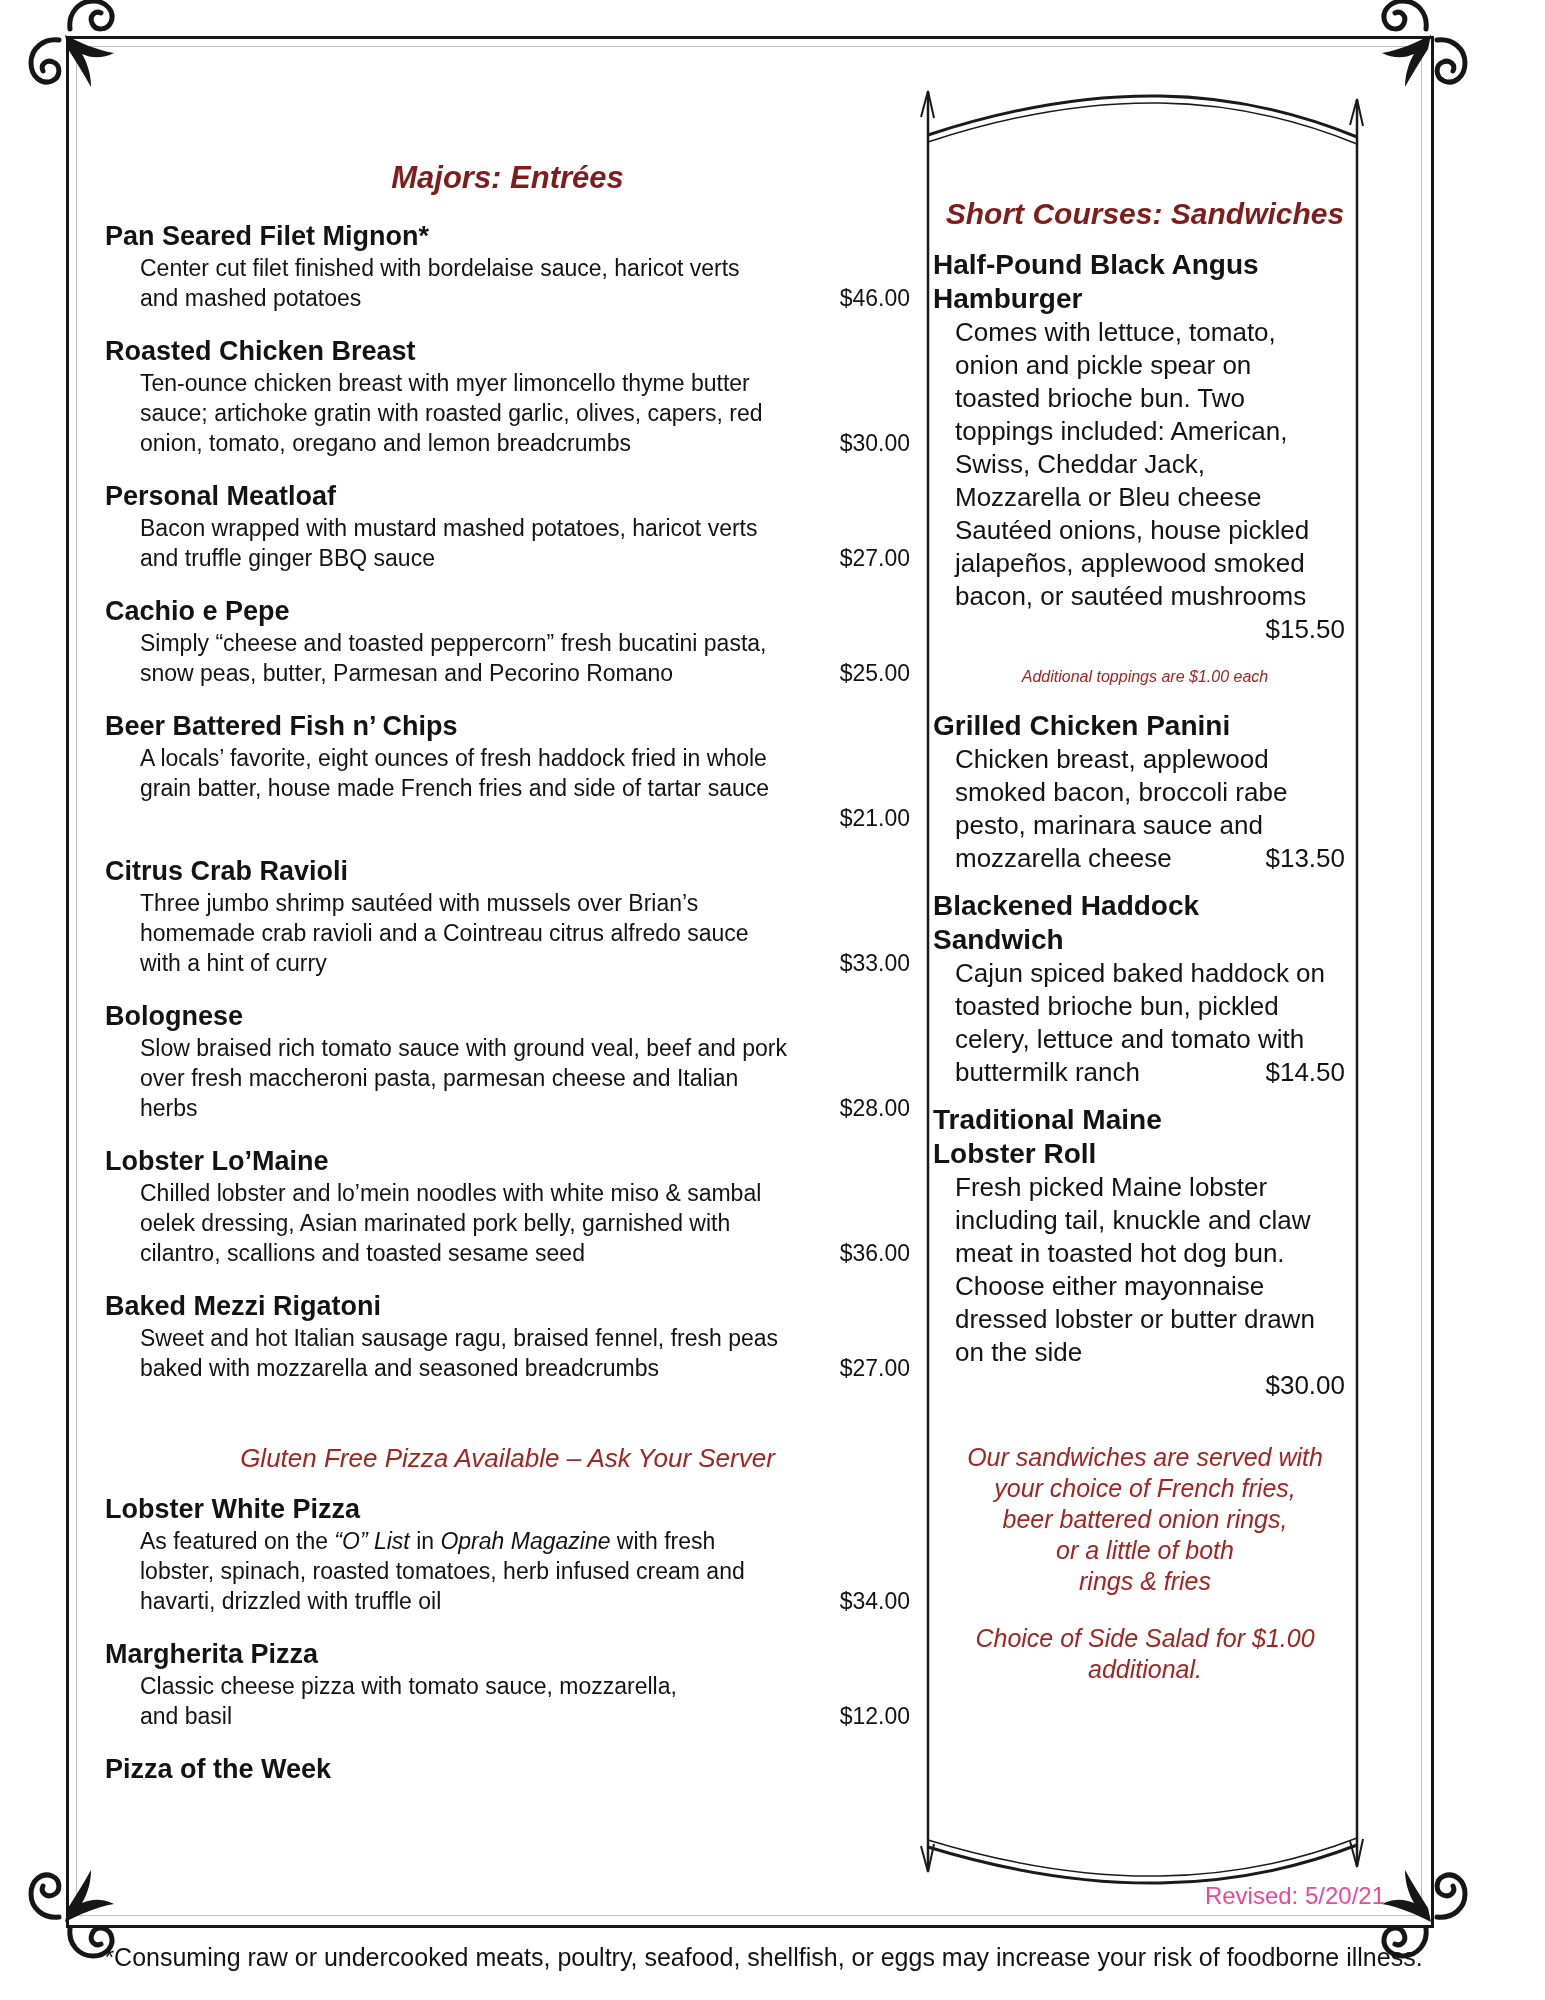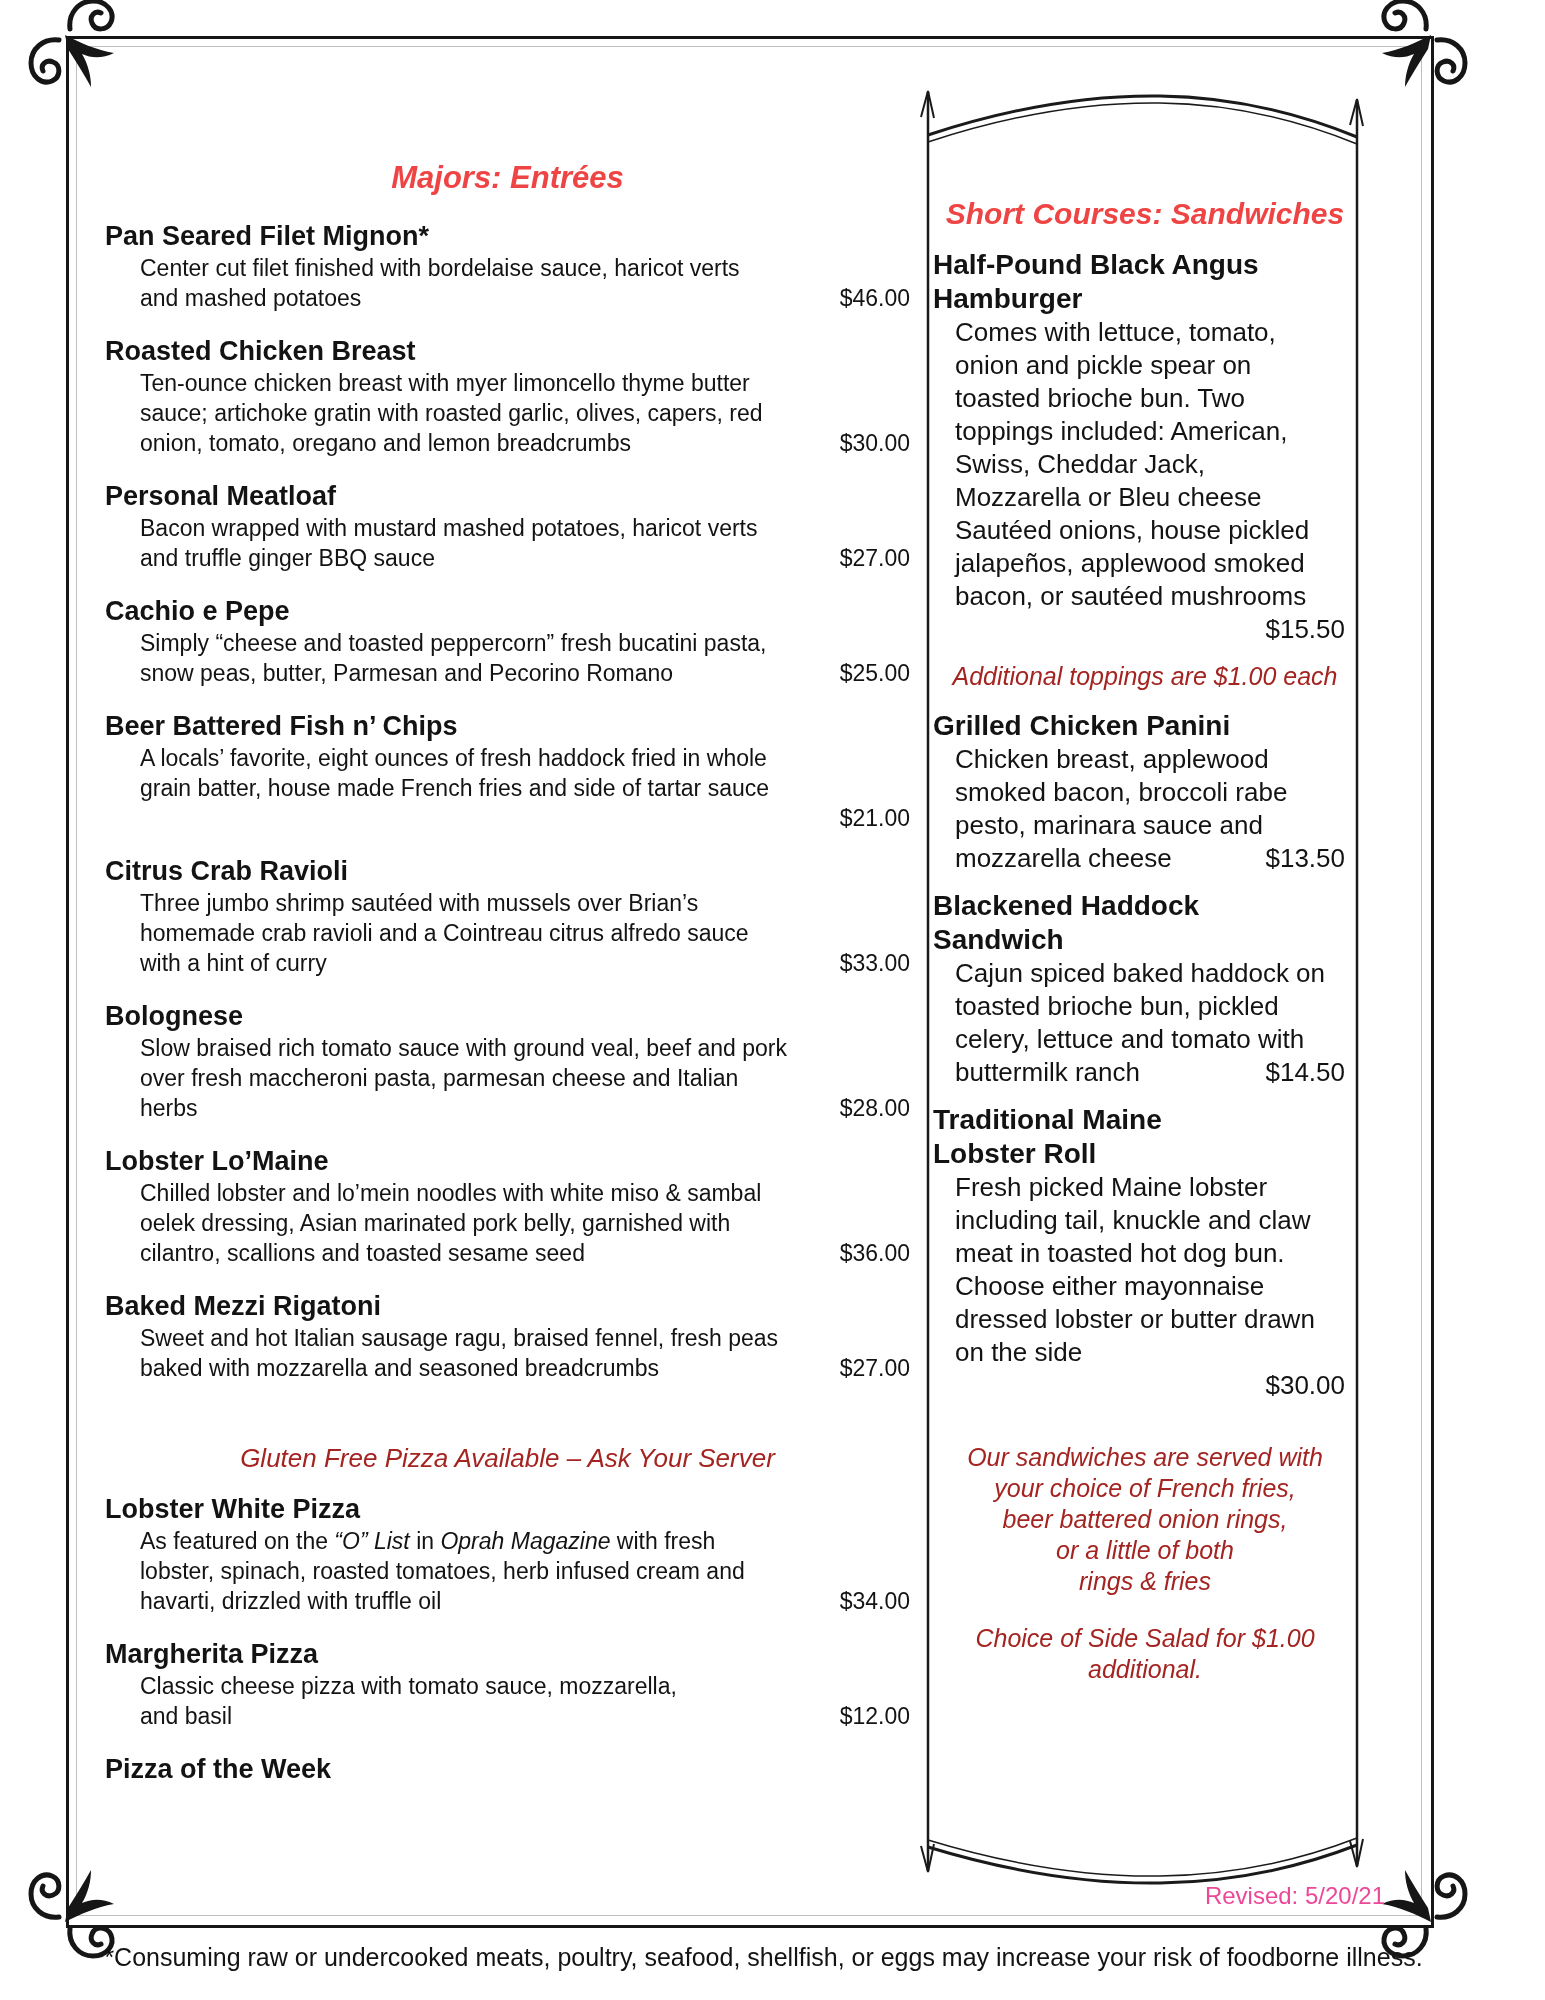--- a/index.html
+++ b/index.html
@@ -12,39 +12,39 @@
   .frame-outer{position:absolute;left:66px;top:36px;width:1362px;height:1886px;border:3px solid #161616;}
   .frame-inner{position:absolute;left:76px;top:46px;width:1344px;height:1868px;border:1px solid #bfbfbf;}
   .corner{position:absolute;width:120px;height:120px;}
   .corner.tl{left:24px;top:-6px;}
   .corner.tr{left:1352px;top:-6px;transform:scaleX(-1);}
   .corner.bl{left:24px;top:1843px;transform:scaleY(-1);}
   .corner.br{left:1352px;top:1843px;transform:scale(-1,-1);}
   
   .left-col{position:absolute;left:105px;top:160px;width:805px;}
   .right-col{position:absolute;left:933px;top:196px;width:424px;}
-  .section-title{color:#ef4444;font-weight:bold;font-style:italic;font-size:31px;line-height:36px;text-align:center;}
+  .section-title{color:#7f1d1d;font-weight:bold;font-style:italic;font-size:31px;line-height:36px;text-align:center;}
   .left-col .majors-title{margin-bottom:24px;}
   .minors-block{margin-top:60px;}
   .subtitle{color:#a32420;font-style:italic;font-size:26px;line-height:30px;text-align:center;margin-bottom:20px;}
   
   .lc .item{margin-bottom:22px;}
   .lc .item-name{font-size:27px;font-weight:bold;line-height:33px;white-space:pre-line;}
   .lc .item-desc{position:relative;font-size:23px;line-height:30px;padding-left:35px;padding-right:95px;white-space:pre-line;}
   .lc .price{position:absolute;right:0;bottom:0;font-size:23px;}
   .lc .price-line{text-align:right;font-size:23px;line-height:30px;}
   
   .rp .item{margin-bottom:14px;}
   .rp .item-name{font-size:28px;font-weight:bold;line-height:34px;white-space:pre-line;}
   .rp .item-desc{position:relative;font-size:26px;line-height:33px;padding-left:22px;padding-right:12px;white-space:pre-line;}
   .rp .price{position:absolute;right:12px;bottom:0;}
   .rp .price-line{text-align:right;padding-right:12px;font-size:26px;line-height:33px;}
   .rp .section-title{font-size:30px;margin-bottom:16px;}
   .note{color:#a32420;font-style:italic;text-align:center;}
-  .toppings-note{font-size:25px;line-height:33px;margin:0 0 16px 0;}
+  .toppings-note{font-size:16px;line-height:33px;margin:0 0 16px 0;}
   .served-note{font-size:25px;line-height:31px;margin-top:40px;}
   .salad-note{font-size:25px;line-height:31px;margin-top:26px;}
   .it{font-style:italic;}
   
   .panel-frame{position:absolute;left:900px;top:60px;}
   
   .revised{position:absolute;left:1100px;top:1882px;width:285px;text-align:right;color:#ec4899;font-size:24px;line-height:28px;}
   .footer{position:absolute;left:0;top:1942px;width:1527px;text-align:center;font-size:25px;line-height:30px;}
 </style>
 </head>

